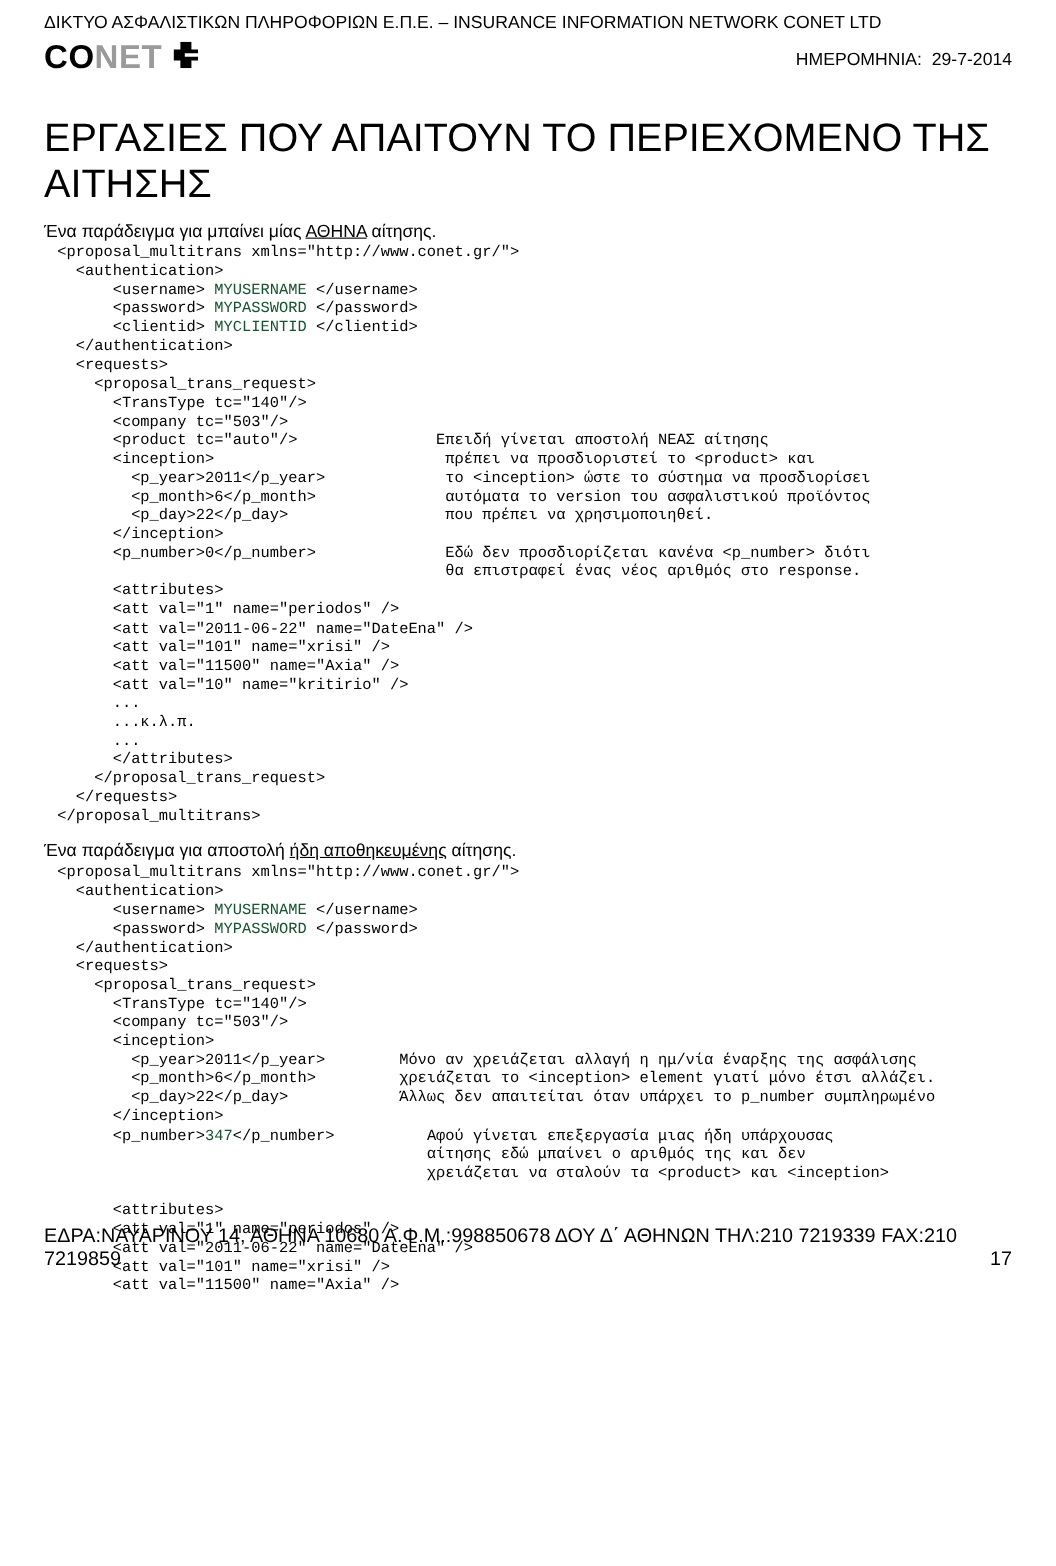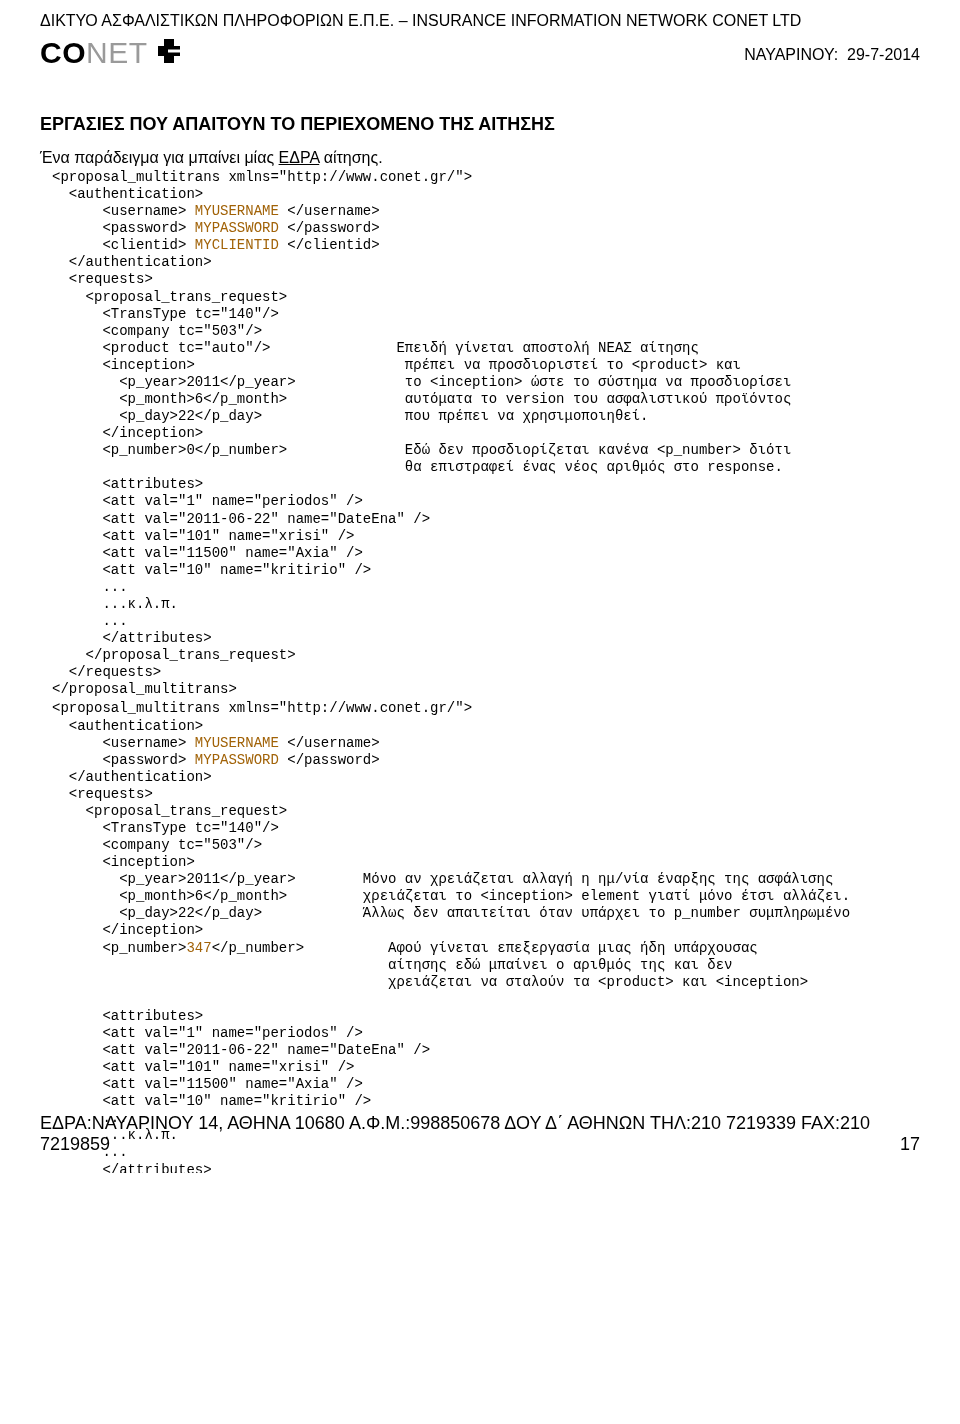--- a/index.html
+++ b/index.html
@@ -27,33 +27,33 @@
     margin-top: 6px;
   }
   .logo {
     display: flex;
     align-items: center;
     font-weight: 900;
     font-size: 30px;
     letter-spacing: 0.5px;
   }
   .logo .co { color: #000; font-weight: 900; }
-  .logo .net { color: #9a9a9a; font-weight: 400; }
+  .logo .net { color: #9a9a9a; font-weight: 700; }
   .logo-icon {
     display: inline-block;
     margin-left: 6px;
   }
   .date-line {
     font-size: 16px;
     margin-top: 10px;
   }
   h1.title {
-    font-size: 18px;
-    font-weight: 700;
-    margin: 44px 0 0 0;
+    font-size: 36px;
+    font-weight: 400;
+    margin: 34px 0 0 0;
   }
   .intro {
     font-size: 16px;
     line-height: 1.35;
     margin-top: 2px;
   }
   .intro .inline-code {
     font-family: "Courier New", Courier, monospace;
     font-size: 15px;
     color: #a00000;
@@ -65,21 +65,21 @@
   .sub .u { text-decoration: underline; }
   .codeblock {
     font-family: "Courier New", Courier, monospace;
     font-size: 14px;
     white-space: pre;
     line-height: 1.22;
     margin-top: 2px;
     color: #000;
     margin-left: 12px;
   }
-  .codeblock .r { color: #a16207; }
+  .codeblock .r { color: #14532d; }
   .footer {
     position: absolute;
     bottom: 18px;
     left: 40px;
     right: 40px;
     display: flex;
     justify-content: space-between;
     align-items: flex-end;
     font-size: 18px;
   }
@@ -97,29 +97,29 @@
         <span class="net">NET</span>
       <span class="logo-icon">
         <svg width="30" height="24" viewBox="0 0 30 24">
           <rect x="10" y="0" width="10" height="24" fill="#000"></rect>
           <rect x="4" y="7" width="22" height="10" fill="#000"></rect>
           <line x1="14" y1="12" x2="30" y2="12" stroke="#fff" stroke-width="3"></line>
         </svg>
       </span>
     </div>
     <div class="date-line">
-      <span>ΝΑΥΑΡΙΝΟΥ:</span>&nbsp;&nbsp;<span>29-7-2014</span>
+      <span>ΗΜΕΡΟΜΗΝΙΑ:</span>&nbsp;&nbsp;<span>29-7-2014</span>
     </div>
   </div>
 
   <h1 class="title">ΕΡΓΑΣΙΕΣ ΠΟΥ ΑΠΑΙΤΟΥΝ ΤΟ ΠΕΡΙΕΧΟΜΕΝΟ ΤΗΣ ΑΙΤΗΣΗΣ</h1>
 
 
   <div class="sub">
-    <span>Ένα παράδειγμα για μπαίνει μίας </span><span class="u">ΕΔΡΑ</span><span> αίτησης.</span>
+    <span>Ένα παράδειγμα για μπαίνει μίας </span><span class="u">ΑΘΗΝΑ</span><span> αίτησης.</span>
   </div>
   <div class="codeblock" id="code1">&lt;proposal_multitrans xmlns="http://www.conet.gr/"&gt;
   &lt;authentication&gt;
       &lt;username&gt; <span class="r">MYUSERNAME</span> &lt;/username&gt;
       &lt;password&gt; <span class="r">MYPASSWORD</span> &lt;/password&gt;
       &lt;clientid&gt; <span class="r">MYCLIENTID</span> &lt;/clientid&gt;
   &lt;/authentication&gt;
   &lt;requests&gt;
     &lt;proposal_trans_request&gt;
       &lt;TransType tc="140"/&gt;
@@ -139,20 +139,23 @@
       &lt;att val="11500" name="Axia" /&gt;
       &lt;att val="10" name="kritirio" /&gt;
       ...
       ...κ.λ.π.
       ...
       &lt;/attributes&gt;
     &lt;/proposal_trans_request&gt;
   &lt;/requests&gt;
 &lt;/proposal_multitrans&gt;</div>
 
+  <div class="sub">
+    <span>Ένα παράδειγμα για αποστολή </span><span class="u">ήδη αποθηκευμένης</span><span> αίτησης.</span>
+  </div>
   <div class="codeblock" id="code2">&lt;proposal_multitrans xmlns="http://www.conet.gr/"&gt;
   &lt;authentication&gt;
       &lt;username&gt; <span class="r">MYUSERNAME</span> &lt;/username&gt;
       &lt;password&gt; <span class="r">MYPASSWORD</span> &lt;/password&gt;
   &lt;/authentication&gt;
   &lt;requests&gt;
     &lt;proposal_trans_request&gt;
       &lt;TransType tc="140"/&gt;
       &lt;company tc="503"/&gt;
       &lt;inception&gt;

